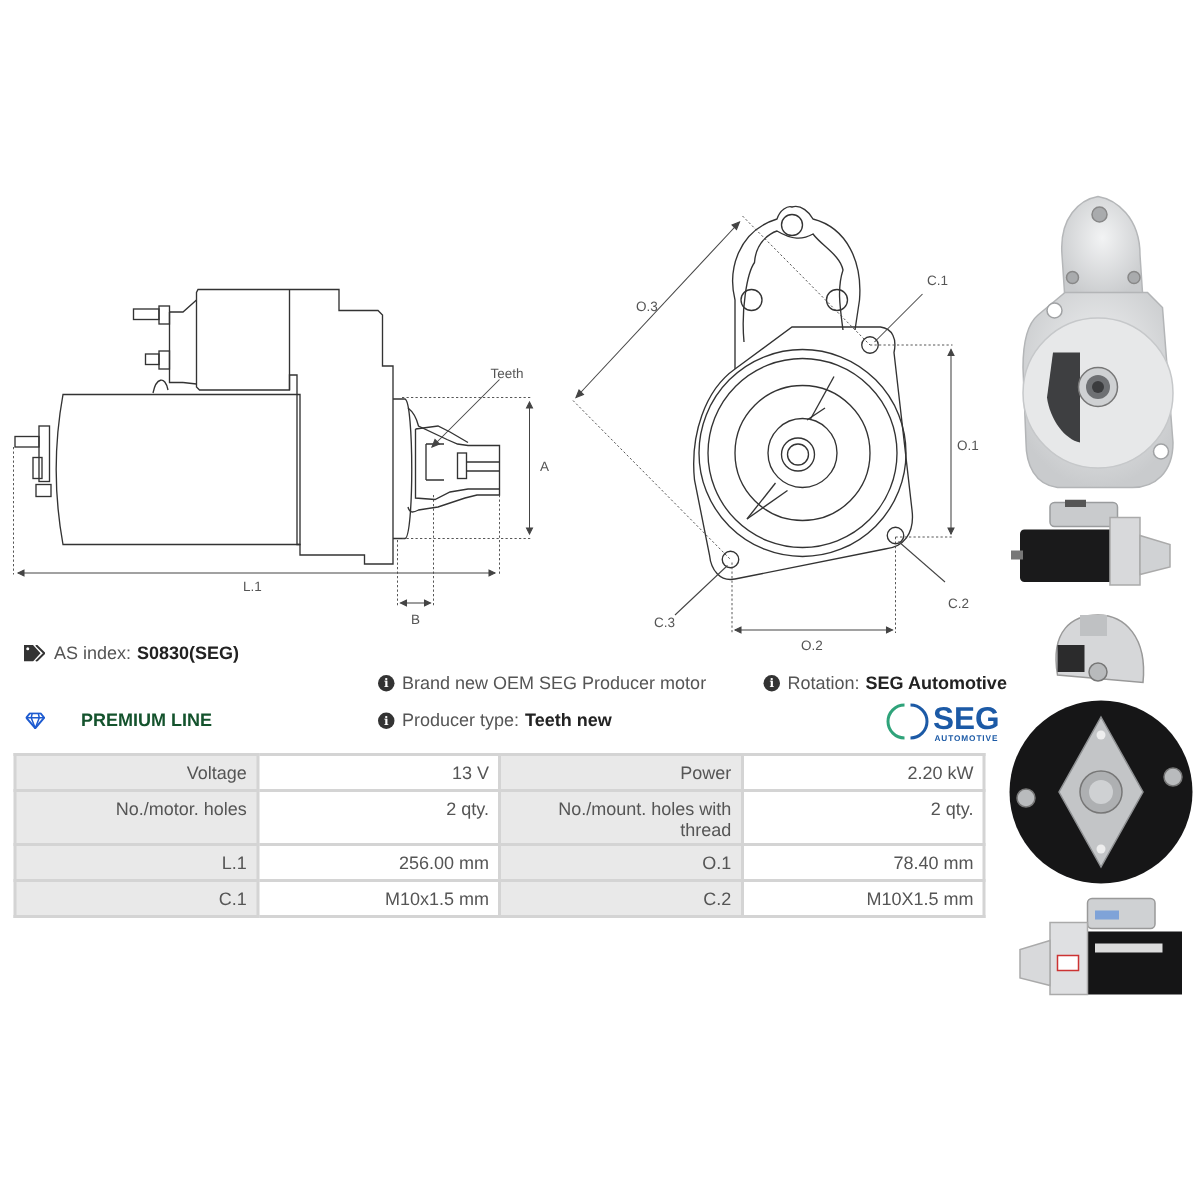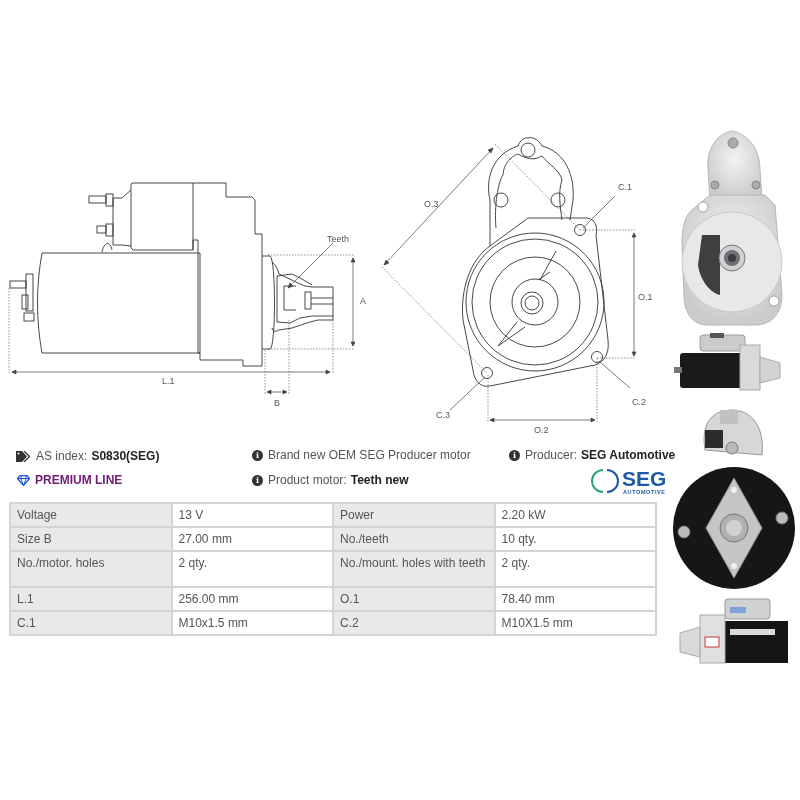--- a/index.html
+++ b/index.html
@@ -1,39 +1,39 @@
 <!DOCTYPE html>
 <html><head>
 <meta charset="utf-8">
 <style>
   * { box-sizing: border-box; margin: 0; padding: 0; }
   html, body { width: 800px; height: 800px; background: #ffffff; overflow: hidden; }
   body { position: relative; font-family: "Liberation Sans", "DejaVu Sans", sans-serif; color: #555; }
 
   .diagram { position: absolute; }
   .diagram svg { display: block; }
-  .side-view { left: 0; top: 170px; width: 370px; height: 250px; }
+  .side-view { left: 0; top: 180px; width: 370px; height: 250px; }
   .front-view { left: 370px; top: 120px; width: 300px; height: 320px; }
 
   .dim-label { font-family: "Liberation Sans", sans-serif; font-size: 9px; fill: #555; }
 
   .photos { position: absolute; left: 670px; top: 125px; width: 130px; }
   .photo { position: absolute; }
 
   .info-line { position: absolute; font-size: 12px; color: #555; white-space: nowrap; display: flex; align-items: center; }
   .info-line b { color: #222; font-weight: bold; margin-left: 4px; }
   .info-icon { display: inline-block; width: 11px; height: 11px; border-radius: 50%; background: #333; color: #fff; font-size: 8px; font-weight: bold; text-align: center; line-height: 11px; margin-right: 5px; font-family: "DejaVu Serif", serif; }
   .tag-icon { margin-right: 6px; }
-  .premium { color: #701a75; font-weight: bold; font-size: 12px; }
+  .premium { color: #14532d; font-weight: bold; font-size: 12px; gap: 19px; }
   .premium svg { margin-right: 5px; }
 
   .seg-logo { position: absolute; left: 589px; top: 466px; width: 88px; height: 30px; }
 
   table.specs { position: absolute; left: 9px; top: 502px; width: 648px; border-collapse: collapse; font-size: 12px; }
-  table.specs td { border: 2px solid #d4d4d4; padding: 0 6px; text-align: left; vertical-align: middle; height: 24px; color: #555; }
+  table.specs td { border: 2px solid #d4d4d4; padding: 0 6px; text-align: right; vertical-align: middle; height: 24px; color: #555; }
   table.specs td.lbl { background: #e9e9e9; width: 162px; }
   table.specs td.val { background: #ffffff; width: 162px; }
   table.specs tr.tall td { height: 36px; vertical-align: top; padding-top: 4px; }
   table.specs tr.tall td.lbl { line-height: 14px; }
 </style>
 </head>
 <body>
 
 <div class="diagram side-view">
   <svg width="370" height="250" viewBox="0 0 370 250" fill="none" stroke="#333" stroke-width="0.9">
@@ -208,82 +208,76 @@
       <rect x="60" y="10" width="16" height="6" fill="#7fa3d8"></rect>
       <rect x="48" y="24" width="70" height="42" fill="#151516"></rect>
       <rect x="60" y="32" width="45" height="6" fill="#dcdcdc"></rect>
       <rect x="30" y="18" width="25" height="48" fill="#dfe0e2" stroke="#aaa"></rect>
       <path d="M30 30 L10 36 L10 55 L30 60 Z" fill="#d8d9db" stroke="#aaa"></path>
       <rect x="35" y="40" width="14" height="10" fill="#fff" stroke="#c33"></rect>
     </svg>
   </div>
 </div>
 
-<div class="info-line" style="left:16px;top:449px;">
+<div class="info-line" style="left:16px;top:428px;">
   <svg class="tag-icon" width="14" height="11" viewBox="0 0 14 11">
       <path d="M0 0 H6 L11 5.5 L6 11 H0 Z" fill="#333"></path>
       <circle cx="2.5" cy="2.5" r="1" fill="#fff"></circle>
       <path d="M8 0 L13.5 5.5 L8 11" stroke="#333" stroke-width="1.3" fill="none"></path>
     </svg>
   <span>AS index:</span>
   <b>S0830(SEG)</b>
 </div>
 
 <div class="info-line" style="left:252px;top:448px;">
   <span class="info-icon">i</span>
   <span>Brand new OEM SEG Producer motor</span>
 </div>
 
 <div class="info-line" style="left:509px;top:448px;">
   <span class="info-icon">i</span>
-  <span>Producer:</span>
+  <span>Rotation:</span>
   <b>SEG Automotive</b>
 </div>
 
 <div class="info-line premium" style="left:17px;top:473px;">
   <svg width="13" height="11" viewBox="0 0 13 11">
       <path d="M3 0.5 H10 L12.5 3.5 L6.5 10.5 L0.5 3.5 Z" fill="none" stroke="#1e5bd0" stroke-width="1.3"></path>
       <path d="M0.5 3.5 H12.5 M4.5 0.5 L3.8 3.5 L6.5 10.5 L9.2 3.5 L8.5 0.5" fill="none" stroke="#1e5bd0" stroke-width="1"></path>
     </svg>
   <span>PREMIUM LINE</span>
 </div>
 
 <div class="info-line" style="left:252px;top:473px;">
   <span class="info-icon">i</span>
-  <span>Product motor:</span>
+  <span>Producer type:</span>
   <b>Teeth new</b>
 </div>
 
 <div class="seg-logo">
   <svg width="88" height="30" viewBox="0 0 88 30">
     <path d="M14 4 A11 11 0 0 0 14 26" fill="none" stroke="#2fa37a" stroke-width="2"></path>
     <path d="M18 4 A11 11 0 0 1 18 26" fill="none" stroke="#1c5aa6" stroke-width="2"></path>
     <text x="33" y="20" font-family="Liberation Sans, sans-serif" font-weight="bold" font-size="21" fill="#1c5aa6">SEG</text>
     <text x="34" y="28" font-family="Liberation Sans, sans-serif" font-weight="bold" font-size="5.5" letter-spacing="0.6" fill="#1c5aa6">AUTOMOTIVE</text>
   </svg>
 </div>
 
 <table class="specs">
   <tbody>
     <tr>
       <td class="lbl">Voltage</td>
       <td class="val">13 V</td>
       <td class="lbl">Power</td>
       <td class="val">2.20 kW</td>
     </tr>
-    <tr>
-      <td class="lbl">Size B</td>
-      <td class="val">27.00 mm</td>
-      <td class="lbl">No./teeth</td>
-      <td class="val">10 qty.</td>
-    </tr>
     <tr class="tall">
       <td class="lbl">No./motor. holes</td>
       <td class="val">2 qty.</td>
-      <td class="lbl">No./mount. holes with teeth</td>
+      <td class="lbl">No./mount. holes with thread</td>
       <td class="val">2 qty.</td>
     </tr>
     <tr>
       <td class="lbl">L.1</td>
       <td class="val">256.00 mm</td>
       <td class="lbl">O.1</td>
       <td class="val">78.40 mm</td>
     </tr>
     <tr>
       <td class="lbl">C.1</td>

